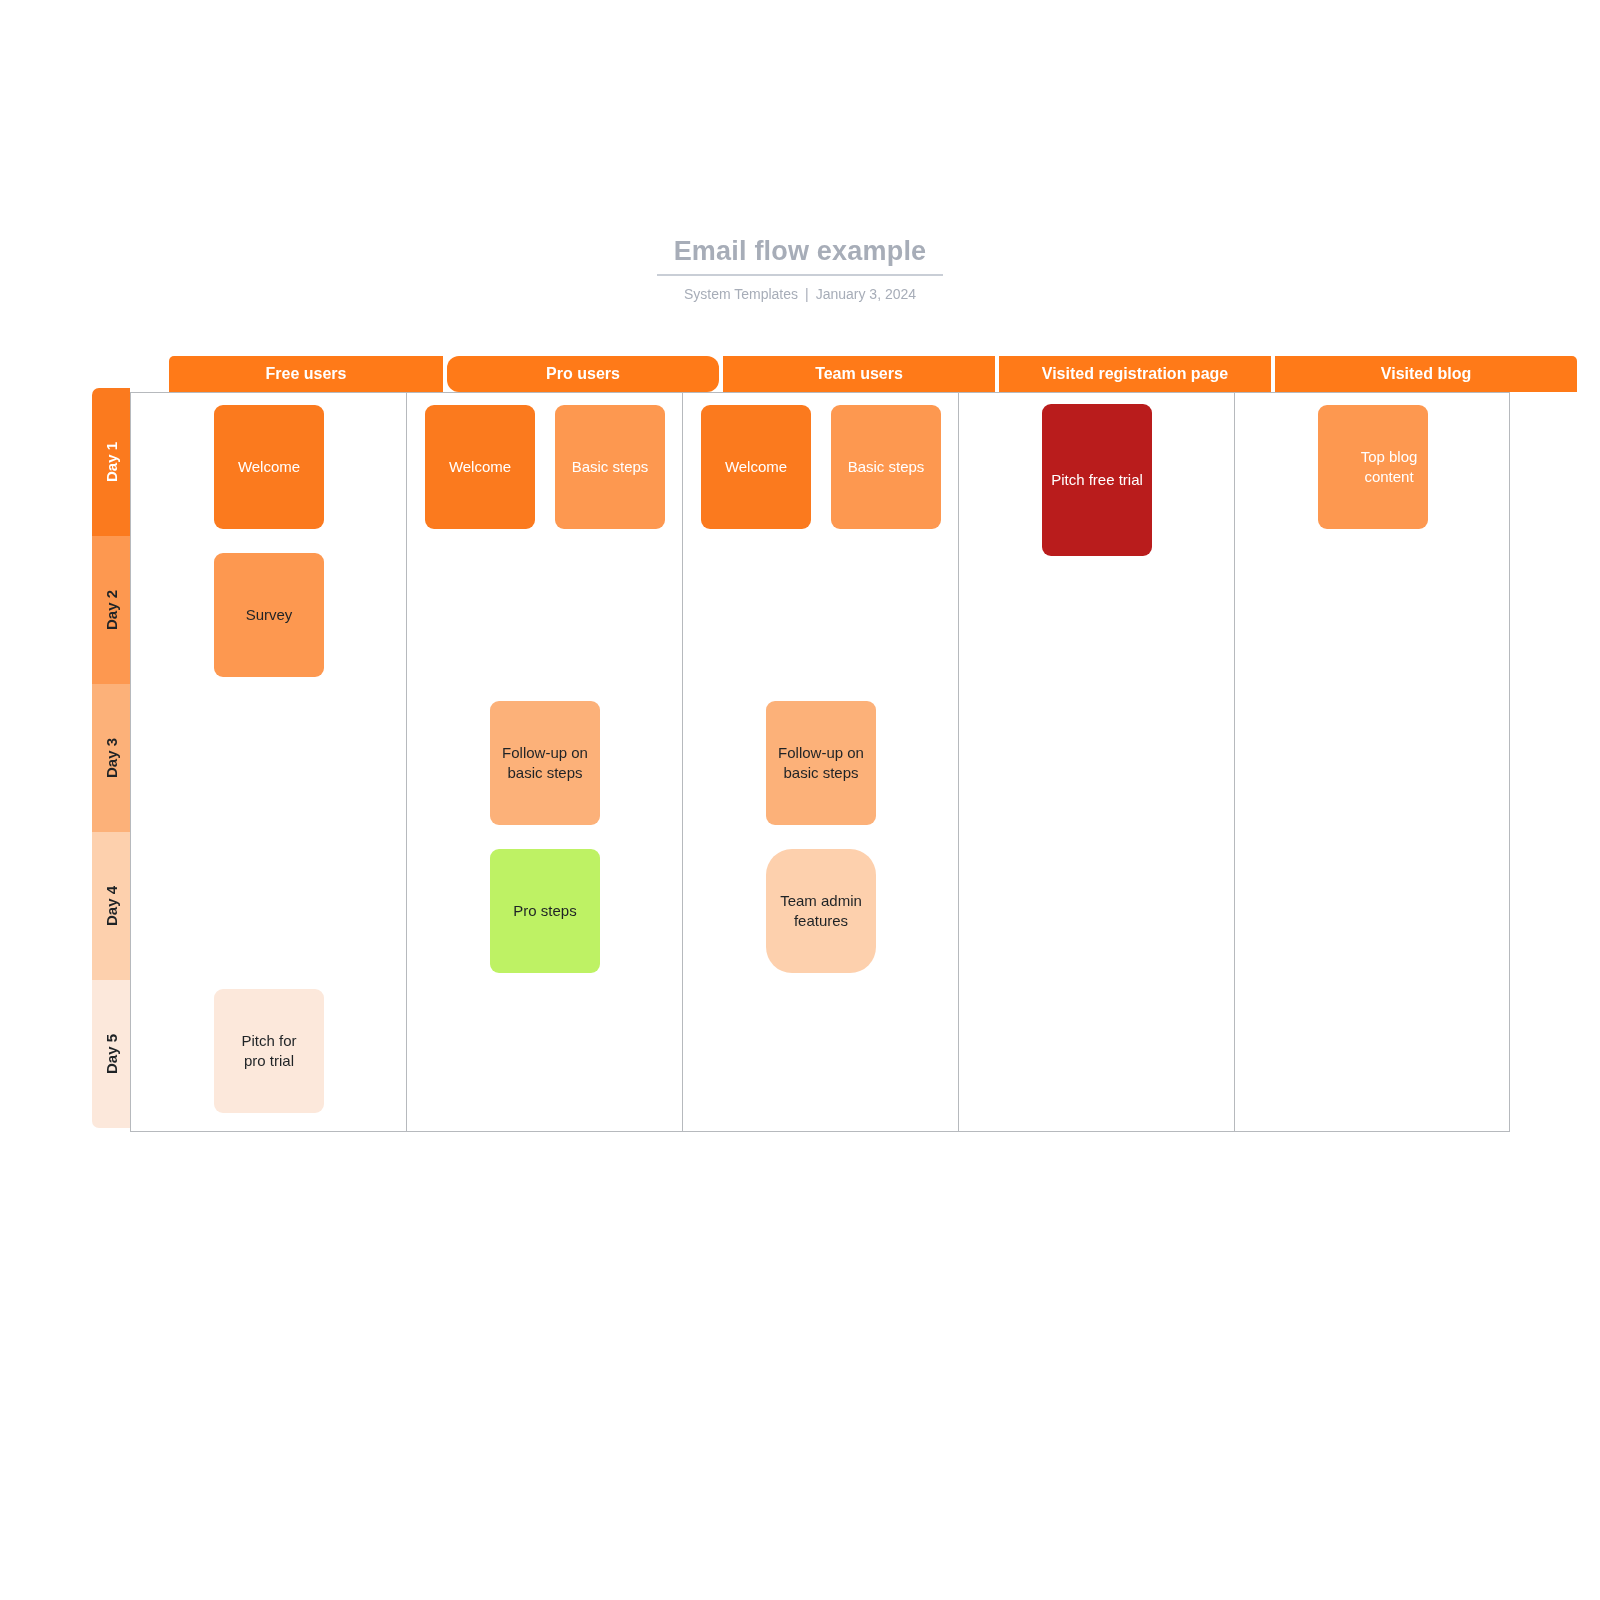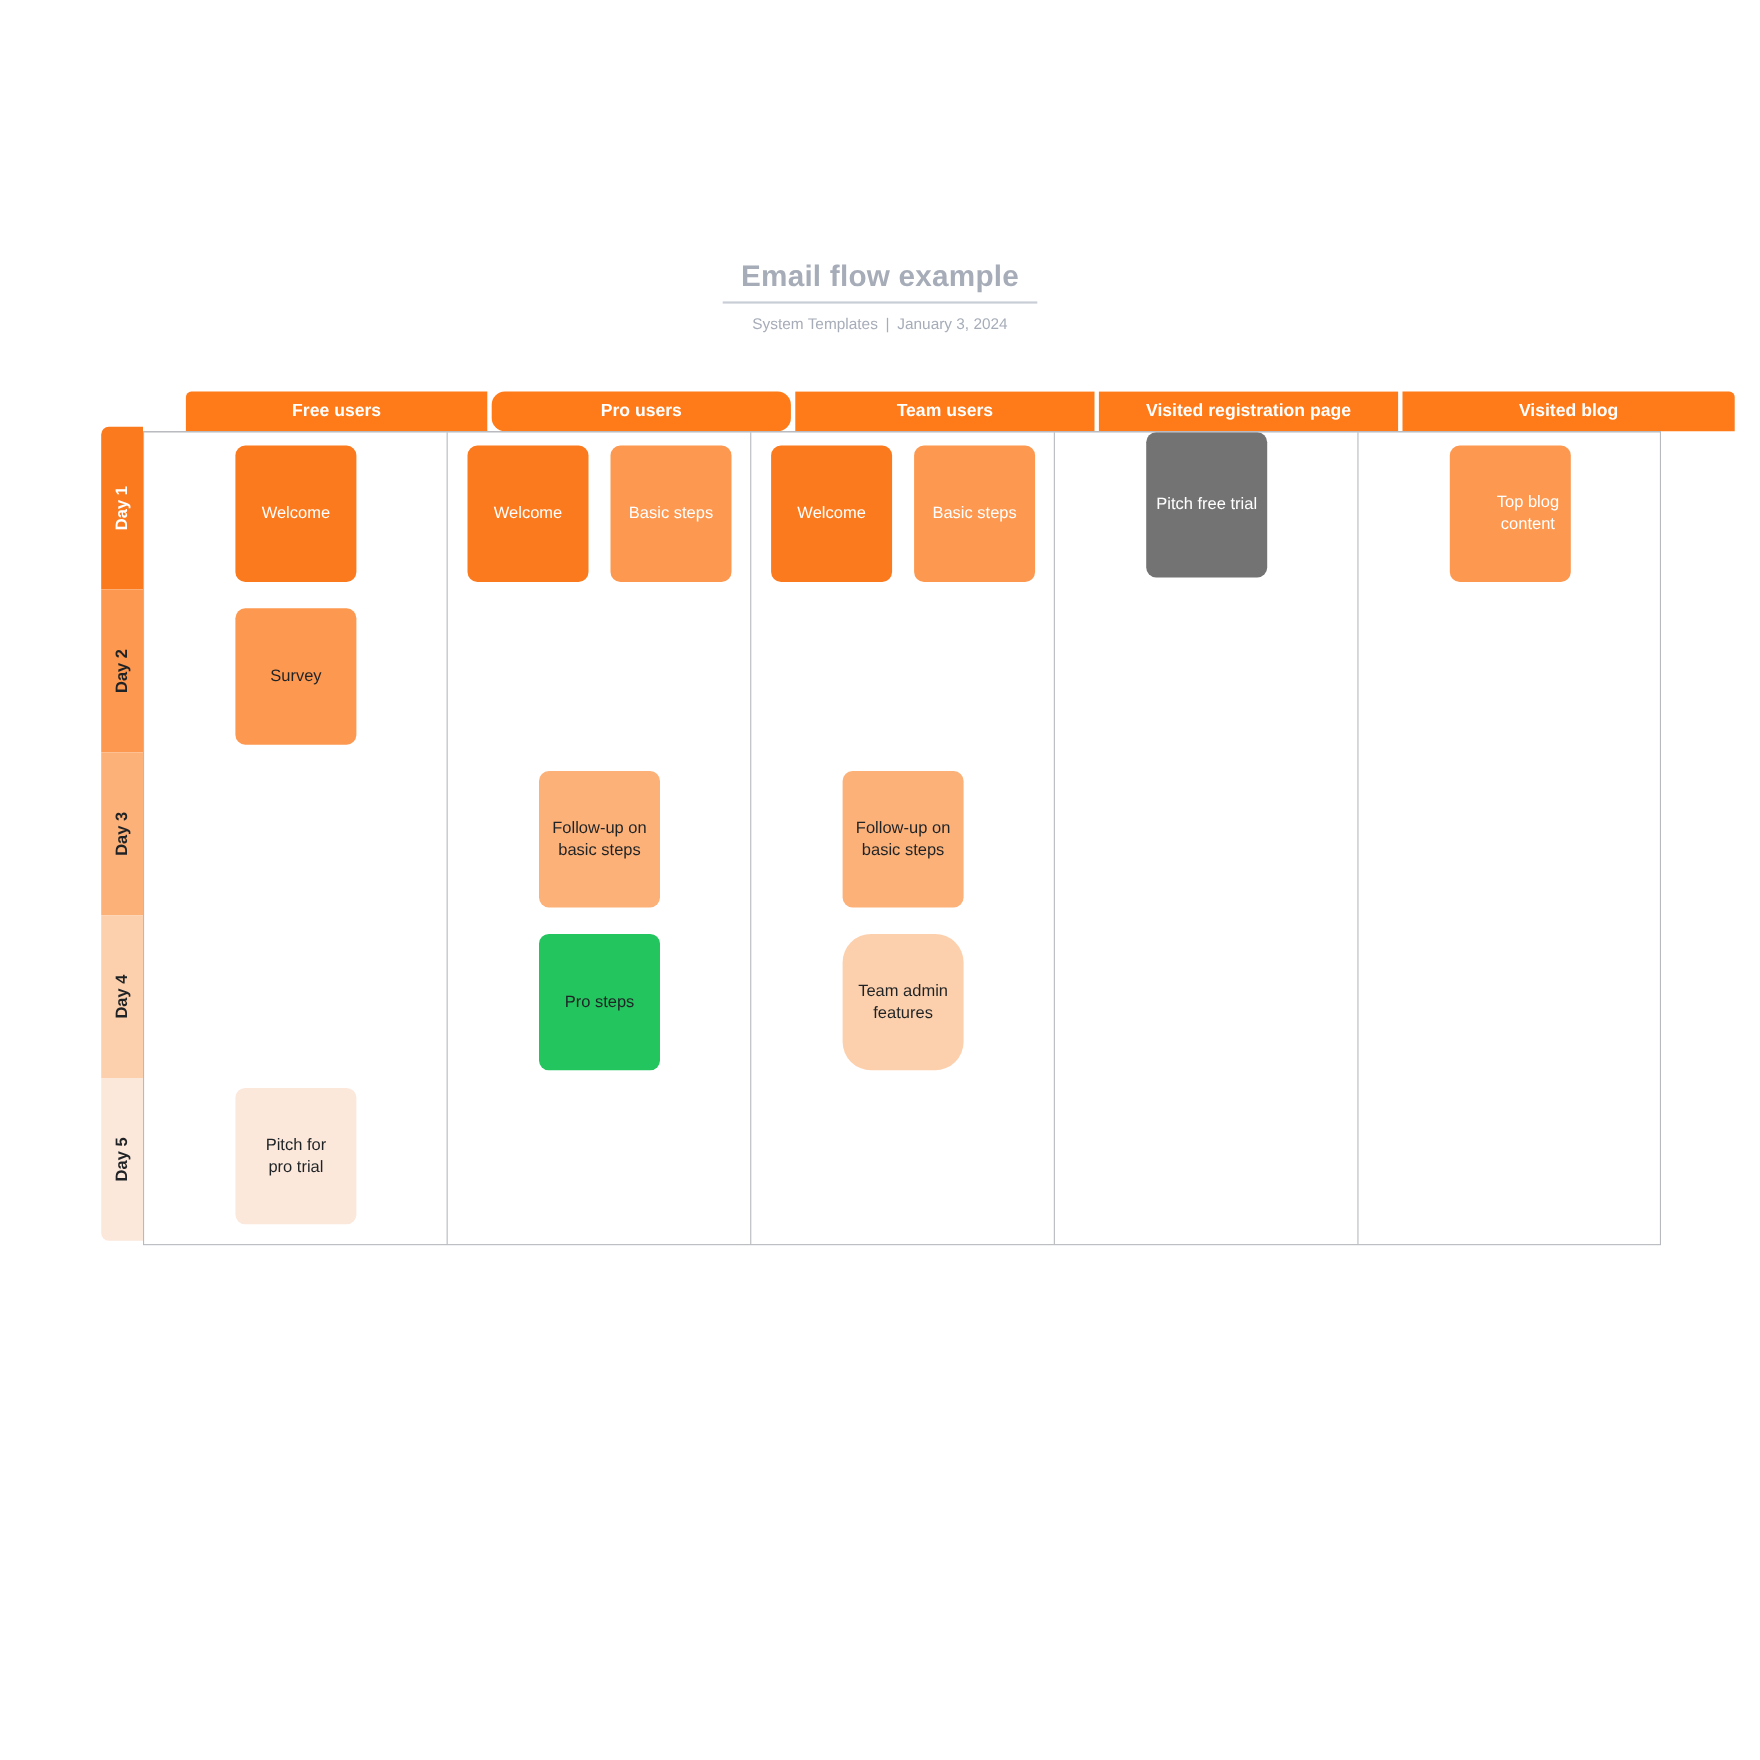--- a/index.html
+++ b/index.html
@@ -192,27 +192,27 @@
         <div class="col-divider" style="left: 827px;"></div>
         <div class="col-divider" style="left: 1103px;"></div>
         <div class="card" style="left: 83px; top: 12px; width: 110px; height: 124px; background: rgb(251, 122, 30); color: rgb(255, 255, 255);">Welcome</div>
         <div class="card" style="left: 83px; top: 160px; width: 110px; height: 124px; background: rgb(253, 152, 80); color: rgb(31, 35, 38);">Survey</div>
         <div class="card" style="left: 83px; top: 596px; width: 110px; height: 124px; background: rgb(252, 232, 219); color: rgb(31, 35, 38);">Pitch for
 pro trial</div>
         <div class="card" style="left: 294px; top: 12px; width: 110px; height: 124px; background: rgb(251, 122, 30); color: rgb(255, 255, 255);">Welcome</div>
         <div class="card" style="left: 424px; top: 12px; width: 110px; height: 124px; background: rgb(253, 152, 80); color: rgb(255, 255, 255);">Basic steps</div>
         <div class="card" style="left: 359px; top: 308px; width: 110px; height: 124px; background: rgb(252, 177, 121); color: rgb(31, 35, 38);">Follow-up on
 basic steps</div>
-        <div class="card" style="left: 359px; top: 456px; width: 110px; height: 124px; background: #22c55e; color: rgb(31, 35, 38);">Pro steps</div>
+        <div class="card" style="left: 359px; top: 456px; width: 110px; height: 124px; background: #bef264; color: rgb(31, 35, 38);">Pro steps</div>
         <div class="card" style="left: 570px; top: 12px; width: 110px; height: 124px; background: rgb(251, 122, 30); color: rgb(255, 255, 255);">Welcome</div>
         <div class="card" style="left: 700px; top: 12px; width: 110px; height: 124px; background: rgb(253, 152, 80); color: rgb(255, 255, 255);">Basic steps</div>
         <div class="card" style="left: 635px; top: 308px; width: 110px; height: 124px; background: rgb(252, 177, 121); color: rgb(31, 35, 38);">Follow-up on
 basic steps</div>
         <div class="card" style="left: 635px; top: 456px; width: 110px; height: 124px; background: rgb(253, 208, 173); color: rgb(31, 35, 38); border-radius: 26px;">Team admin
 features</div>
-        <div class="card" style="left: 911px; top: 0; width: 110px; height: 132px; background: #737373; color: rgb(255, 255, 255);">Pitch free trial</div>
+        <div class="card" style="left: 911px; top: 11px; width: 110px; height: 152px; background: #b91c1c; color: rgb(255, 255, 255);">Pitch free trial</div>
         <div class="card" style="left: 1187px; top: 12px; width: 110px; height: 124px; background: rgb(253, 152, 80); color: rgb(255, 255, 255); padding-left: 40px;">Top blog
 content</div>
       </div>
     <div id="frame-top"></div>
   </div>
 
 </div>
 
 </body></html>

